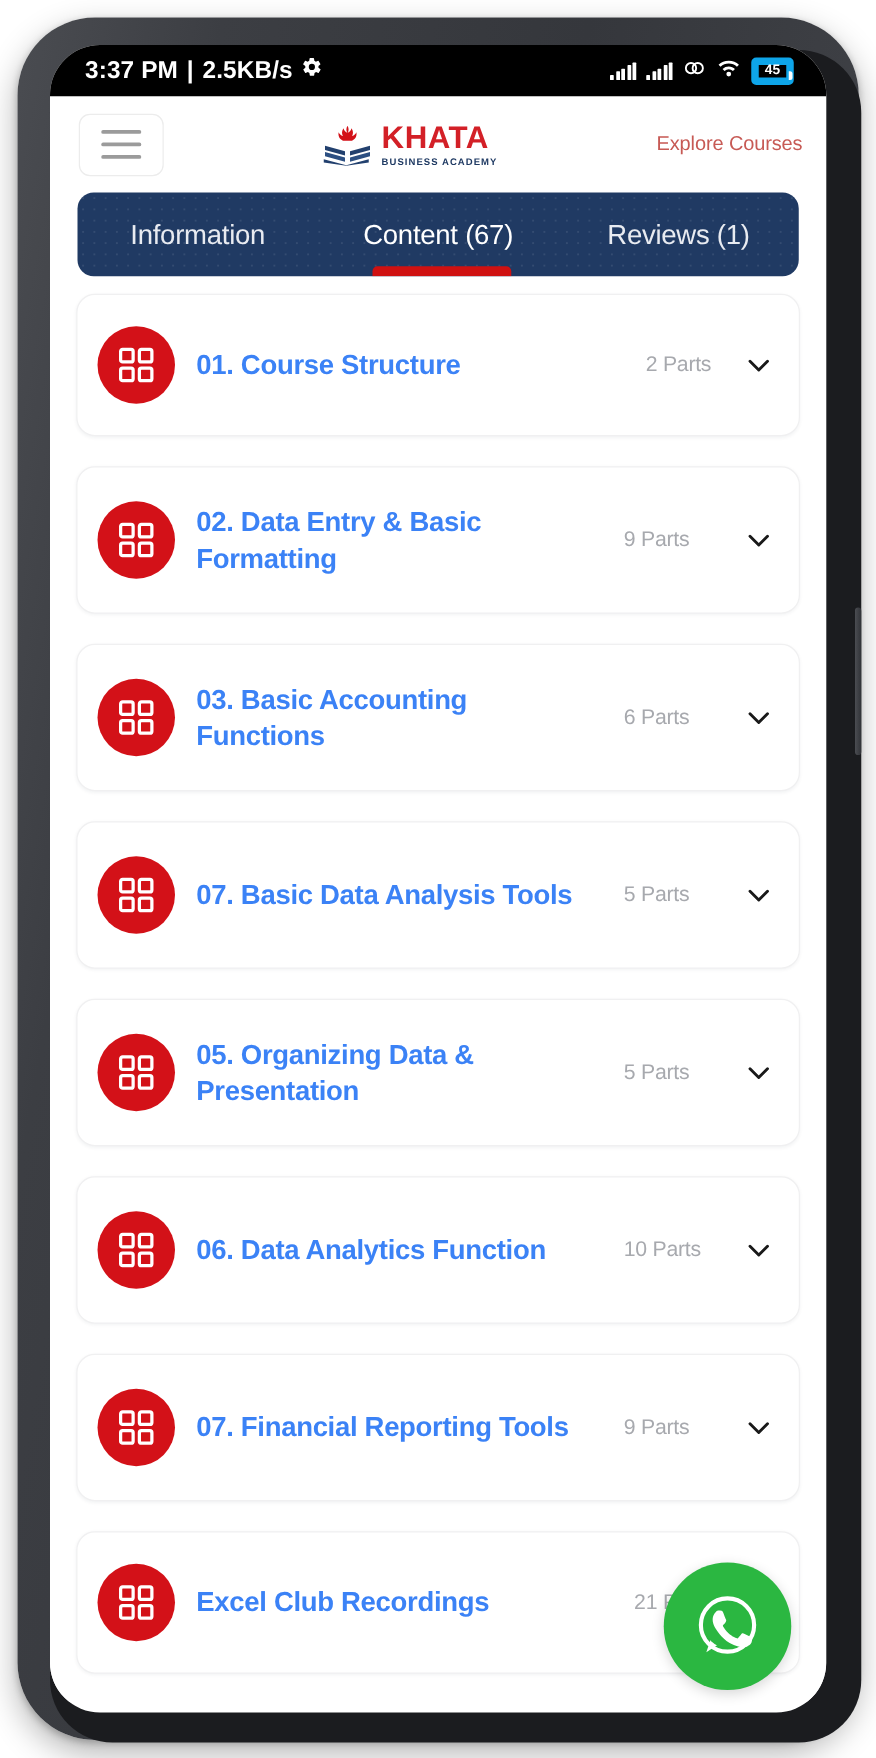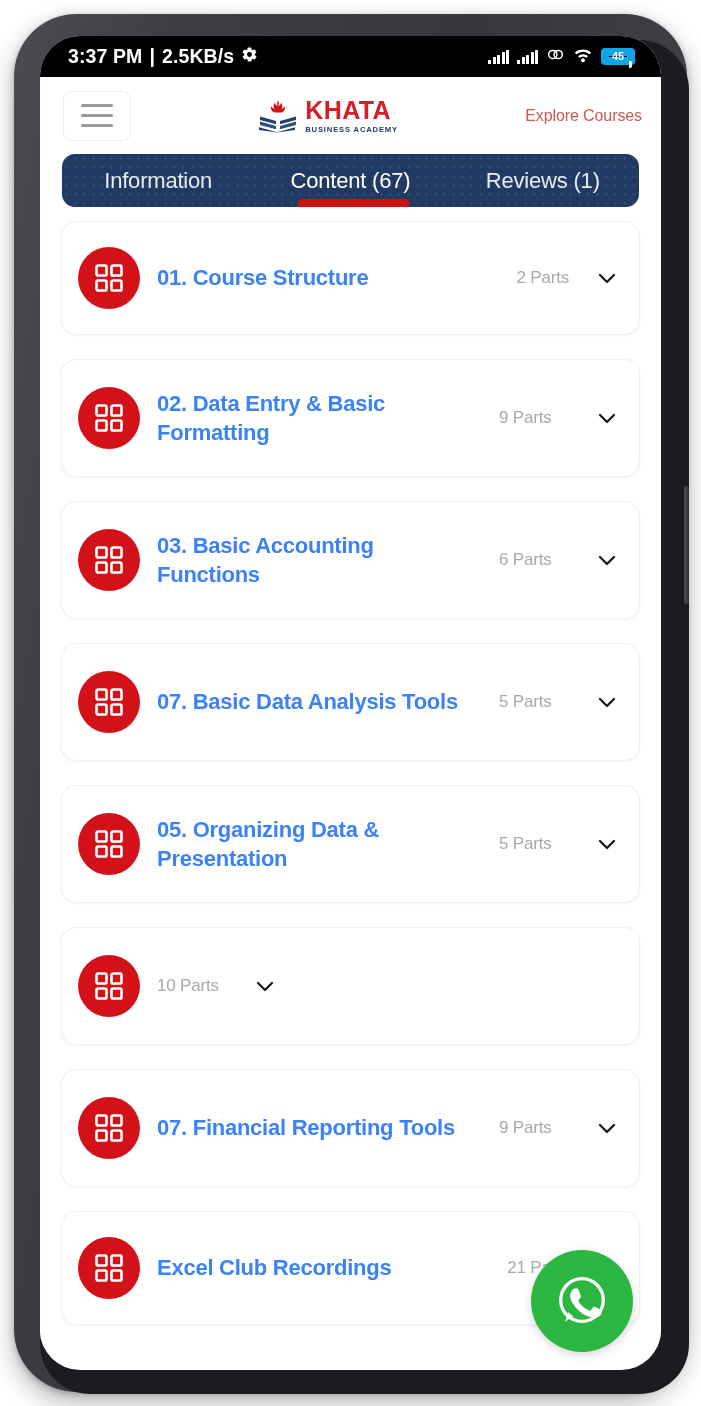--- a/index.html
+++ b/index.html
@@ -66,22 +66,22 @@
   .sig{ display:flex; align-items:flex-end; gap:1.5px; height:14px; }
   .sig i{ display:block; width:3px; background:#fff; border-radius:.5px; }
   .sig i:nth-child(1){ height:4px; }
   .sig i:nth-child(2){ height:6.5px; }
   .sig i:nth-child(3){ height:9px; }
   .sig i:nth-child(4){ height:11.5px; }
   .sig i:nth-child(5){ height:14px; }
 
   .battery{
     position:relative;
-    width:34px; height:17px;
-    border:8px solid #0ea5e9; border-radius:4px;
+    width:34px; height:22px;
+    border:6px solid #0ea5e9; border-radius:4px;
     display:flex; align-items:center; justify-content:center;
   }
   .battery::after{
     content:""; position:absolute; right:-5px; top:5px;
     width:3px; height:7px; background:#fff; border-radius:0 2px 2px 0;
   }
   .battery span{ font-size:11px; font-weight:700; line-height:1; }
 
   
   .app-header{
@@ -123,21 +123,21 @@
     font-size:16px; color:#c75a55;
     white-space:nowrap;
     letter-spacing:-.1px;
   }
 
   
   .tabs-outer{ background:#ffffff; }
   .tabs{
     position:relative;
     margin:0 22px;
-    height:53px;
+    height:67px;
     background:#203a63;
     border-radius:13px 13px 13px 13px;
     display:flex; align-items:center;
     overflow:hidden;
   }
   .tabs::before{
     content:""; position:absolute; inset:0;
     background-image:radial-gradient(rgba(255,255,255,.09) 1px, transparent 1.1px);
     background-size:9px 9px;
     pointer-events:none;
@@ -414,20 +414,21 @@
 
     <div class="card tall">
       <div class="badge">
         <svg width="30" height="30" viewBox="0 0 30 30" fill="none" stroke="#ffffff" stroke-width="2.6">
           <rect x="2.5" y="2.5" width="10" height="10" rx="1.6"></rect>
             <rect x="17.5" y="2.5" width="10" height="10" rx="1.6"></rect>
           <rect x="2.5" y="17.5" width="10" height="10" rx="1.6"></rect>
             <rect x="17.5" y="17.5" width="10" height="10" rx="1.6"></rect>
         </svg>
       </div>
+      <div class="card-title">06. Data Analytics Function</div>
       <div class="card-parts">10 Parts</div>
       <div class="chevron">
         <svg width="24" height="24" viewBox="0 0 24 24" fill="none" stroke="#1a1a1a" stroke-width="2.3" stroke-linecap="round" stroke-linejoin="round">
             <polyline points="5,9 12,16 19,9"></polyline>
           </svg>
       </div>
     </div>
 
     <div class="card tall">
       <div class="badge">

